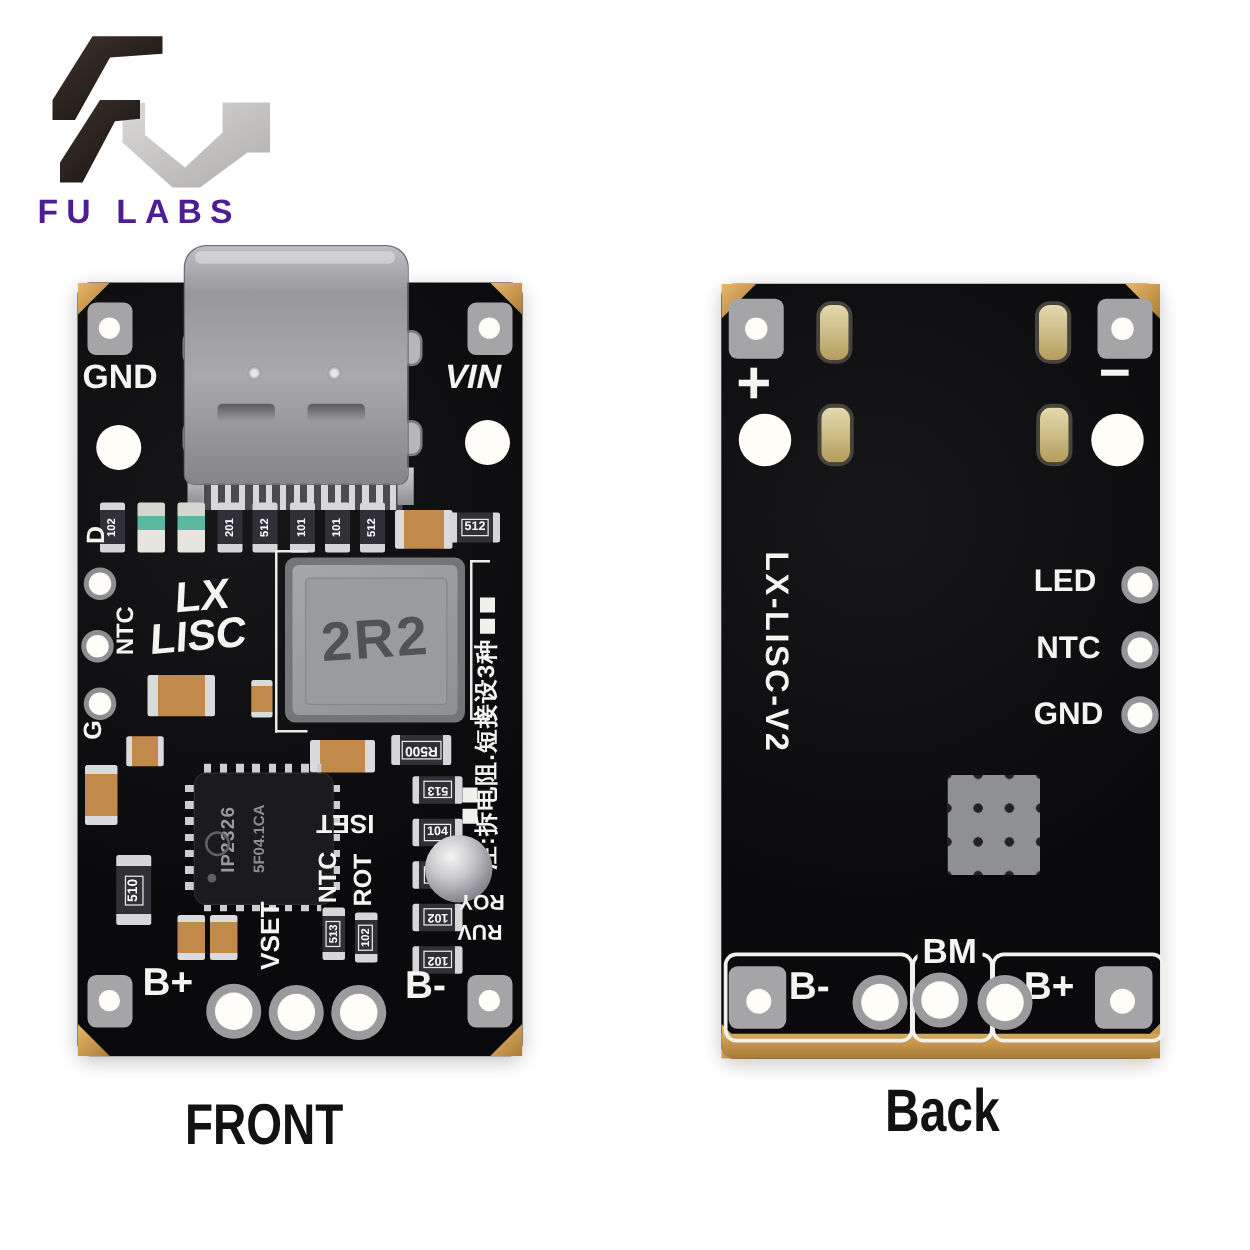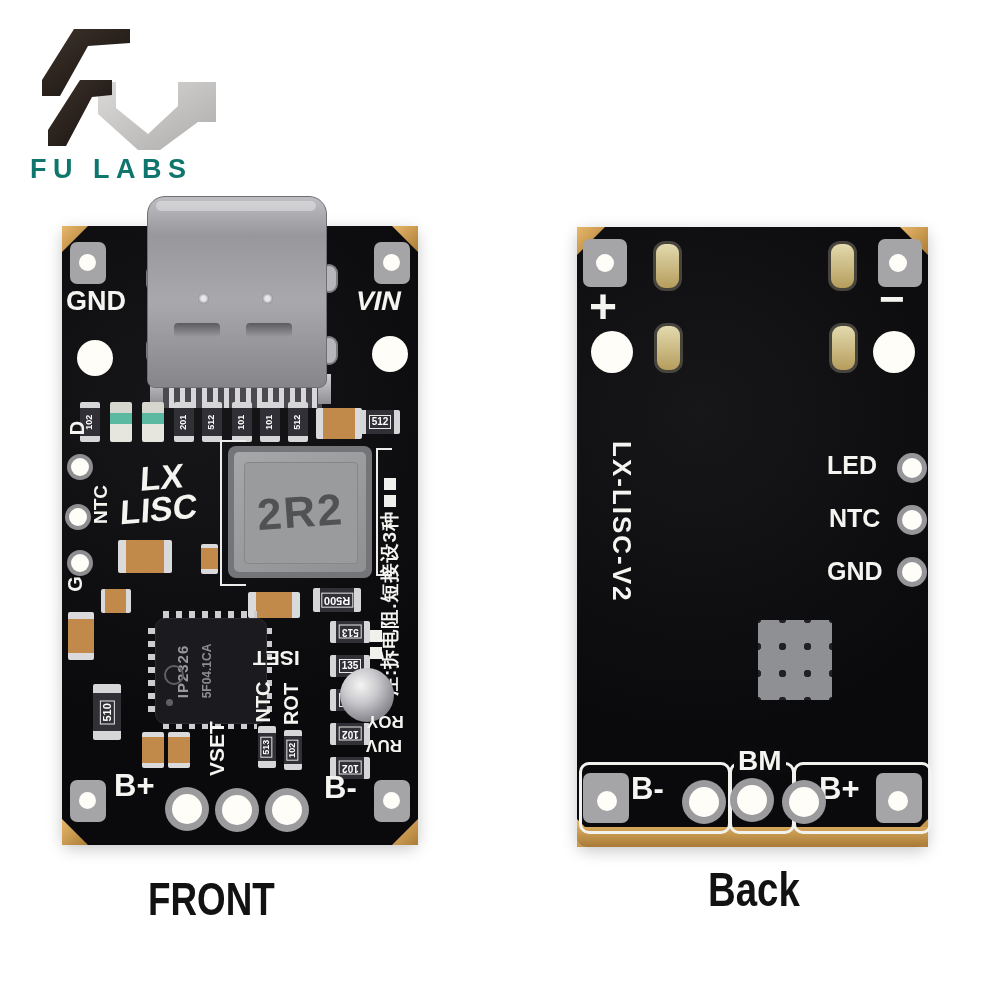--- a/index.html
+++ b/index.html
@@ -43,21 +43,21 @@
     </linearGradient>
     <linearGradient id="gb" x1="0" y1="0" x2="1" y2="1">
       <stop offset="0" stop-color="#40342d"></stop>
         <stop offset="1" stop-color="#140f0c"></stop>
     </linearGradient>
   </defs>
   <polygon fill="url(#gu)" points="70,56 88,56 88,82 120,108 150,80 150,56 188,56 188,96 170,96 132,124 110,124 70,88"></polygon>
   <polygon fill="url(#gb)" points="102,3 46,3 14,54 14,70 32,70 60,20 102,17"></polygon>
   <polygon fill="url(#gb)" points="84,54 52,54 20,104 20,120 38,120 64,71 84,69"></polygon>
 </svg>
-<div class="b" style="left:30px;top:154px;font-size:27px;font-weight:800;letter-spacing:6.5px;color:#0f766e">FU LABS</div>
+<div class="b" style="left:30px;top:154px;font-size:27px;font-weight:800;letter-spacing:6.5px;color:#4c1d95">FU LABS</div>
 
 <div class="b" style="left:640px;top:204px;width:222px;height:34px;border-radius:8px 8px 4px 4px;
      background:linear-gradient(180deg,#cscsd0,#c6c6c9 0,#939396 60%,#7e7e82)"></div>
 
 <div class="pcb" style="left:62px;top:226px;width:356px;height:619px">
 
   <div class="gold-tri" style="left:0;top:0;width:26px;height:26px;clip-path:polygon(0 0,100% 0,0 100%)"></div>
   <div class="gold-tri" style="left:330px;top:0;width:26px;height:26px;clip-path:polygon(0 0,100% 0,100% 100%)"></div>
   <div class="gold-tri" style="left:0;top:593px;width:26px;height:26px;clip-path:polygon(0 0,0 100%,100% 100%)"></div>
   <div class="gold-tri" style="left:330px;top:593px;width:26px;height:26px;clip-path:polygon(100% 0,100% 100%,0 100%)"></div>
@@ -200,21 +200,21 @@
       <span class="code rm90" style="font-size:9px">513</span>
     </div>
   <div class="res res-v" style="left:222px;top:504px;width:18px;height:40px">
       <span class="code rm90" style="font-size:9px">102</span>
     </div>
 
   <div class="res res-h" style="left:268px;top:395px;width:40px;height:22px">
       <span class="code r180">513</span>
     </div>
   <div class="res res-h" style="left:268px;top:429px;width:40px;height:22px">
-      <span class="code">135</span>
+      <span class="code">104</span>
     </div>
   <div class="res res-h" style="left:268px;top:463px;width:40px;height:22px">
       <span class="code">102</span>
     </div>
   <div class="res res-h" style="left:268px;top:497px;width:40px;height:22px">
       <span class="code r180">102</span>
     </div>
   <div class="res res-h" style="left:268px;top:531px;width:40px;height:22px">
       <span class="code r180">102</span>
     </div>

